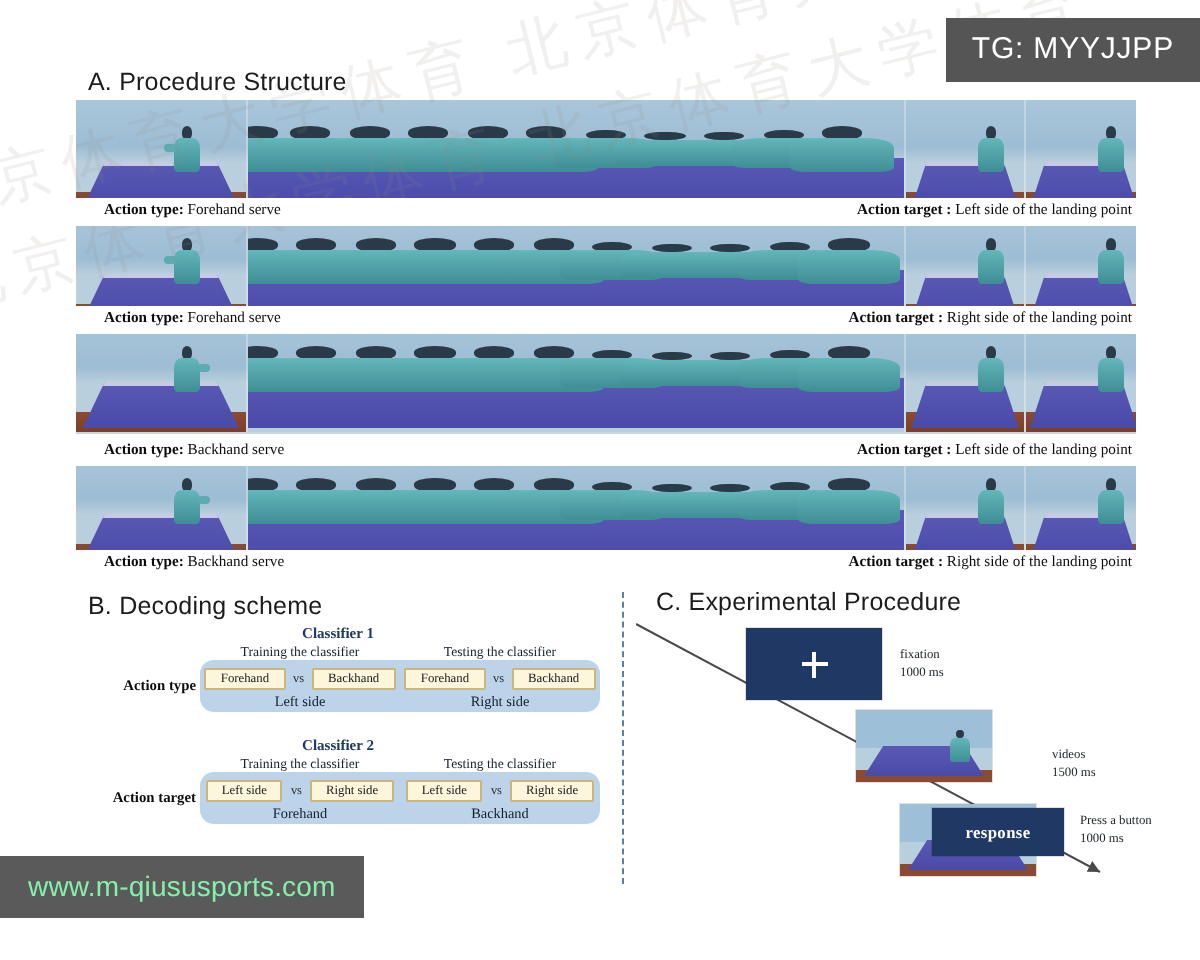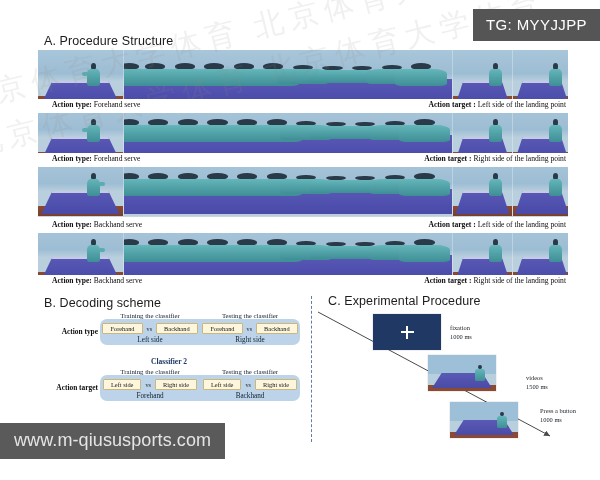--- a/index.html
+++ b/index.html
@@ -25,22 +25,22 @@
   
   .tg-badge{
     position:absolute;top:9px;right:0px;z-index:20;
     background:#555556;color:#ffffff;
     font-size:15px;letter-spacing:.4px;
     padding:7px 13px 8px 13px;
   }
   
   .site-badge{
     position:absolute;left:0px;bottom:21px;z-index:20;
-    background:#5a5a5a;color:#e5e5e5;
-    font-size:18px;letter-spacing:.1px;
+    background:#5a5a5a;color:#86efac;
+    font-size:14px;letter-spacing:.1px;
     padding:7px 14px 8px 14px;
   }
 
   
   .panel-head{
     position:absolute;z-index:6;
     font-size:12.5px;color:#1c1c1c;font-weight:400;
     letter-spacing:.1px;white-space:nowrap;
   }
   #headA{left:44px;top:34px;}
@@ -567,20 +567,21 @@
 <div class="strip-caption" id="cap3">
   <span class="cap-left"><b>Action type:</b> <span>Backhand serve</span></span>
   <span class="cap-right"><b>Action target :</b> <span>Right side of the landing point</span></span>
 </div>
 
 <div class="panel-head" id="headB">B. Decoding scheme</div>
 
 <div class="panelB">
 
   <div class="clf-block" style="margin-bottom:12px;">
+    <div class="clf-title">Classifier 1</div>
     <div class="clf-subrow">
       <div class="clf-sub">Training the classifier</div>
       <div class="clf-sub">Testing the classifier</div>
     </div>
     <div style="position:relative;">
       <div class="row-lab" style="top:8px;">Action type</div>
       <div class="clf-band">
         <div class="clf-half">
           <div class="pairline">
             <span class="chip">Forehand</span>
@@ -669,20 +670,23 @@
     <div class="vid-player">
       <div class="p-head"></div>
       <div class="p-body"></div>
     </div>
   </div>
   <div class="c-lab" id="labVid">
     <div>videos</div>
     <div>1500 ms</div>
   </div>
 
+  <div class="screen" id="scrResp">
+    <span>response</span>
+  </div>
   <div class="c-lab" id="labResp">
     <div>Press a button</div>
     <div>1000 ms</div>
   </div>
 
 </div>
 
 <div class="tg-badge">TG: MYYJJPP</div>
 <div class="site-badge">www.m-qiususports.com</div>
 

